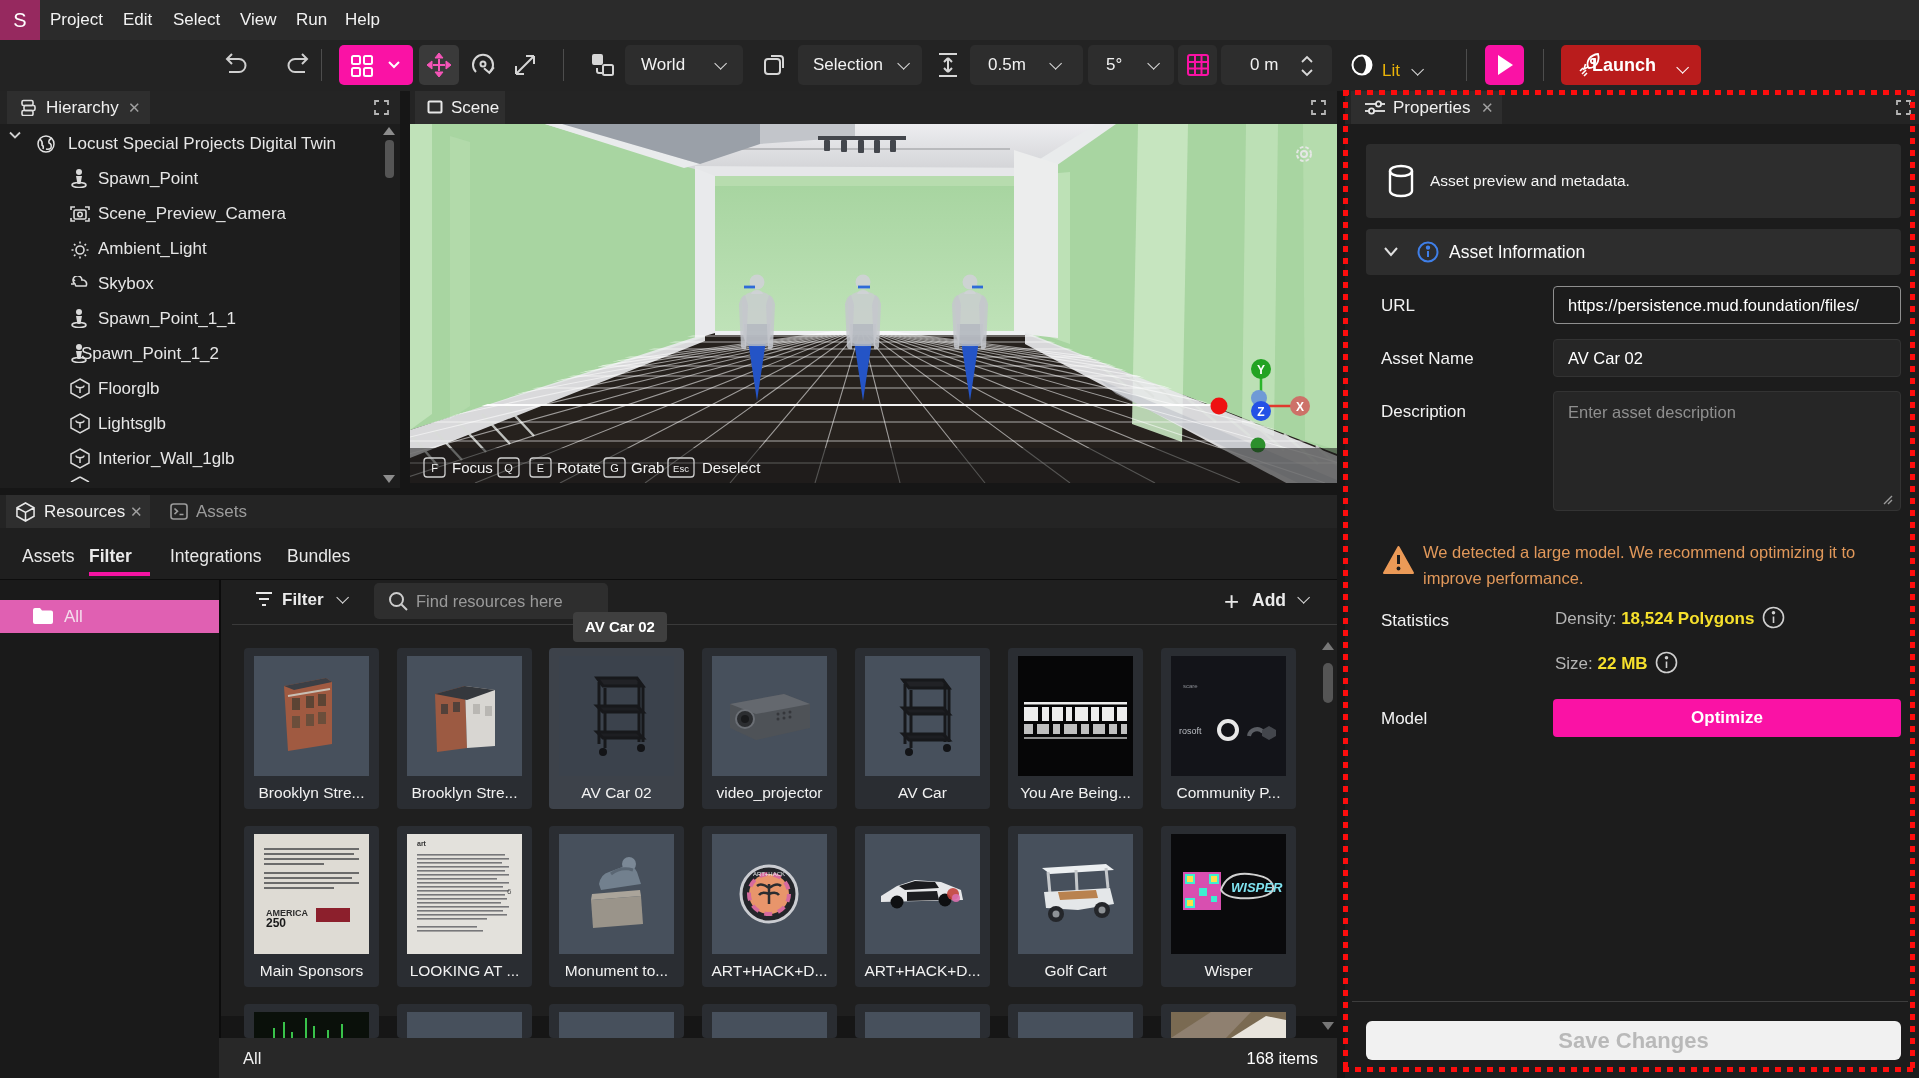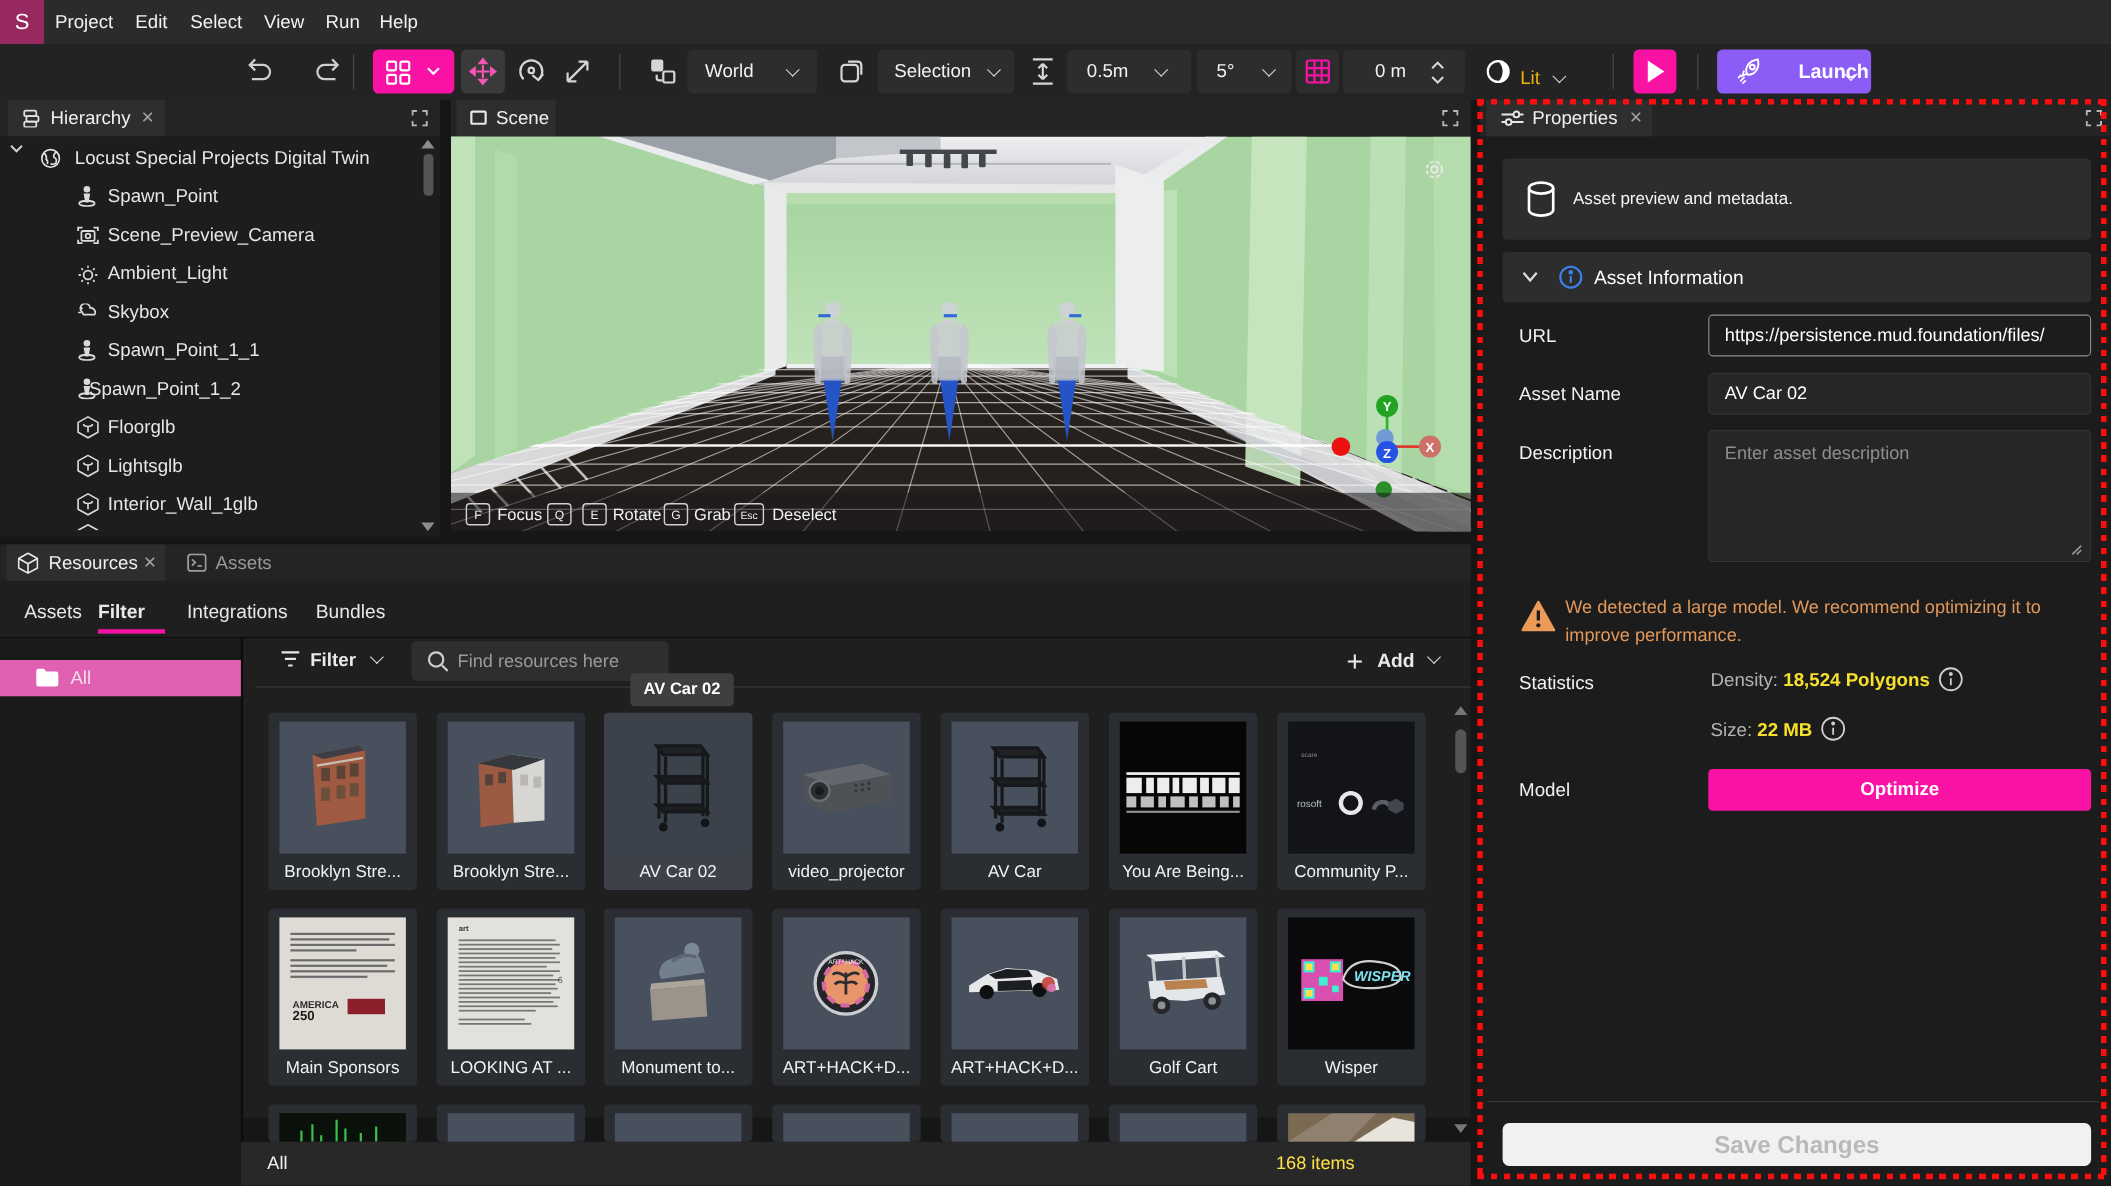--- a/index.html
+++ b/index.html
@@ -118,21 +118,21 @@
     <circle cx="11" cy="11" r="9.5" fill="none" stroke="#fff" stroke-width="2"></circle>
     <path d="M11 1.5 a9.5 9.5 0 0 1 0 19 a14 14 0 0 0 4-9.5 a14 14 0 0 0 -4 -9.5 z" fill="#fff"></path>
   </svg>
   <div class="abs" style="left:1382px;top:51px;font-size:17px;line-height:40px;color:#eab308;">Lit <span class="chev" style="margin-left:6px;"></span></div>
   <div class="abs tsep" style="left:1466px;"></div>
   <div class="abs tbtn" style="left:1485px;width:39px;background:#fa12a5;"></div>
   <svg class="abs" style="left:1496px;top:54px;" width="18" height="22" viewBox="0 0 18 22">
       <path d="M2 1 L17 11 L2 21 z" fill="#fff"></path>
     </svg>
   <div class="abs tsep" style="left:1543px;"></div>
-  <div class="abs tbtn" style="left:1561px;width:140px;background:#8b5cf6;color:#fff;font-size:18px;font-weight:bold;line-height:40px;padding-left:74px;">Launch</div>
+  <div class="abs tbtn" style="left:1561px;width:140px;background:#b91c1c;color:#fff;font-size:18px;font-weight:bold;line-height:40px;padding-left:31px;">Launch</div>
   <svg class="abs" style="left:1578px;top:51px;" width="26" height="26" viewBox="0 0 26 26" fill="none" stroke="#fff" stroke-width="1.8">
     <path d="M10 16 C8 10 12 4 20 3 C22 10 18 17 11 17 z"></path>
     <circle cx="15" cy="10" r="2.2"></circle>
     <path d="M10 16 l-4 2 l1.5 -5 M4 23 l4 -4 M2 20 l3 -3 M6 25 l3 -3" stroke-width="1.6"></path>
   </svg>
   <span class="chev abs" style="left:1676px;top:65px;border-color:#fff;"></span>
 
   <div class="abs tabbar" style="left:0;top:91px;width:400px;background:#242424;"></div>
   <div class="abs tab" style="left:7px;top:91px;width:143px;padding-left:39px;">Hierarchy</div>
   <svg class="abs" style="left:20px;top:99px;" width="17" height="17" viewBox="0 0 17 17" fill="none" stroke="#e0e0e0" stroke-width="1.6">
@@ -443,21 +443,21 @@
       </svg>
     <div class="abs" style="left:416px;top:88px;line-height:36px;font-size:16.5px;color:#9a9a9a;">Find resources here</div>
     <div class="abs" style="left:573px;top:117px;width:94px;height:30px;background:#3f3f3f;border-radius:4px;z-index:5;line-height:30px;text-align:center;font-size:15px;font-weight:bold;color:#fff;">AV Car 02</div>
     <div class="abs" style="left:1224px;top:92px;font-size:26px;font-weight:300;color:#e8e8e8;line-height:28px;">+</div>
     <div class="abs" style="left:1252px;top:91px;font-size:17.5px;font-weight:bold;line-height:29px;">Add</div>
     <span class="chev abs" style="left:1297px;top:100px;"></span>
     <div class="abs" style="left:232px;top:129px;width:1105px;height:1px;background:#3a3a3a;"></div>
 
     <div class="abs" style="left:219px;top:543px;width:1118px;height:40px;background:#282828;"></div>
     <div class="abs" style="left:243px;top:543px;line-height:40px;font-size:16.5px;color:#f2f2f2;">All</div>
-    <div class="abs" style="left:1160px;top:543px;width:158px;line-height:40px;font-size:16.5px;color:#fde047;text-align:left;">168 items</div>
+    <div class="abs" style="left:1160px;top:543px;width:158px;line-height:40px;font-size:16.5px;color:#ffffff;text-align:right;">168 items</div>
 
     <div class="abs" style="left:1322px;top:147px;width:0;height:0;border-left:6px solid transparent;border-right:6px solid transparent;border-bottom:8px solid #777;"></div>
     <div class="abs" style="left:1323px;top:168px;width:10px;height:40px;background:#555;border-radius:5px;"></div>
     <div class="abs" style="left:1322px;top:527px;width:0;height:0;border-left:6px solid transparent;border-right:6px solid transparent;border-top:8px solid #777;"></div>
     <div id="cards">
 
       <div class="card" style="left:244px;top:153px;">
         <div class="thumb"><svg width="115" height="120" viewBox="0 0 115 120">
           <polygon points="30,30 72,22 78,26 78,88 34,95" fill="#a05a41"></polygon>
           <polygon points="30,30 72,22 78,26 40,34" fill="#3c3f45"></polygon>

